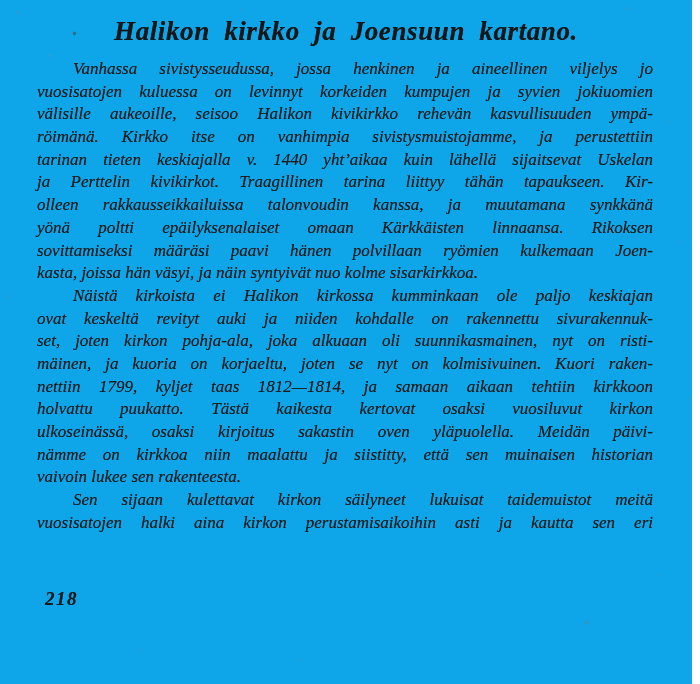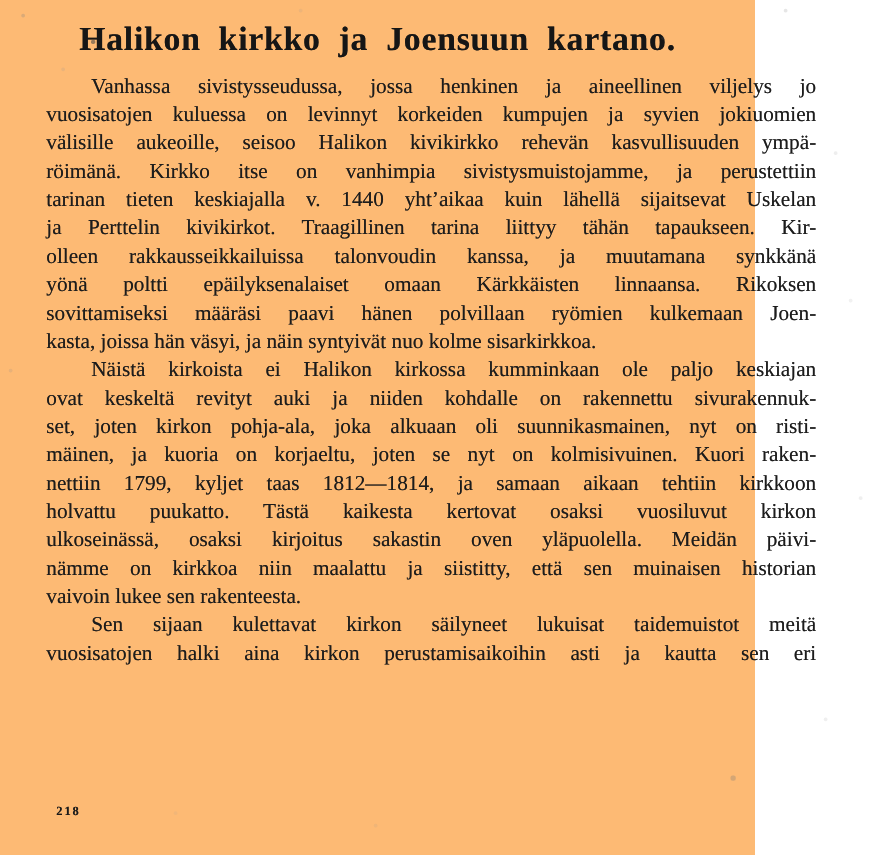--- a/index.html
+++ b/index.html
@@ -7,23 +7,24 @@
     padding: 0;
   }
   body {
     width: 700px;
     height: 684px;
     overflow: hidden;
     font-family: "Liberation Serif", "DejaVu Serif", serif;
   }
   .page {
     position: relative;
-    width: 604px;
+    width: 692px;
     height: 684px;
-    background: #fdba74;
+    background: #0ea5e9;
+    font-style: italic;
   }
   .title {
     position: absolute;
     top: 16px;
     left: 0;
     width: 100%;
     margin: 0;
     text-align: center;
     font-size: 27px;
     font-weight: bold;
@@ -50,22 +51,22 @@
   .line.last {
     text-align-last: left;
   }
   .line.indent {
     padding-left: 36px;
     box-sizing: border-box;
   }
   .pagenum {
     position: absolute;
     left: 45px;
-    top: 644px;
-    font-size: 10px;
+    top: 588px;
+    font-size: 19px;
     font-weight: bold;
     letter-spacing: 1.5px;
     color: #1a1a1a;
     text-shadow: 0 0 0.4px rgba(25,25,25,0.6);
   }
   
   .speckles {
     position: absolute;
     top: 0; left: 0;
     width: 1px; height: 1px;

